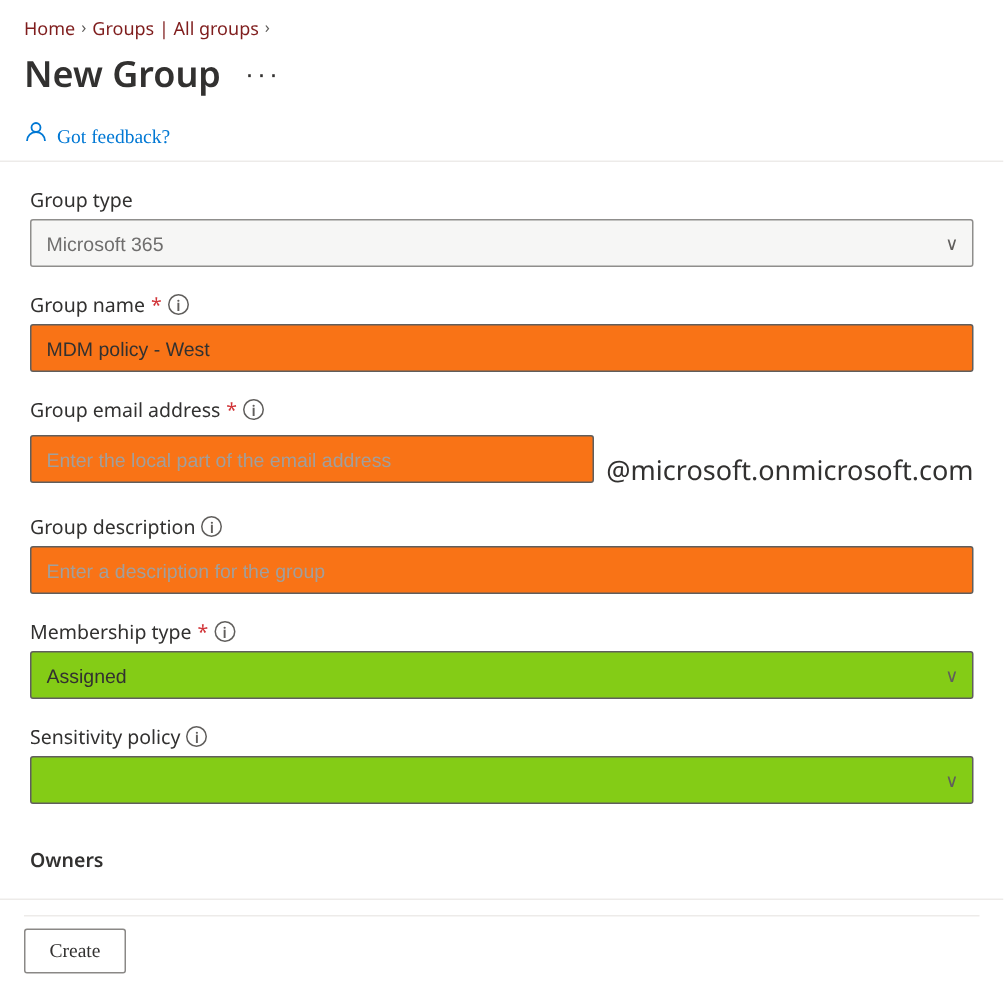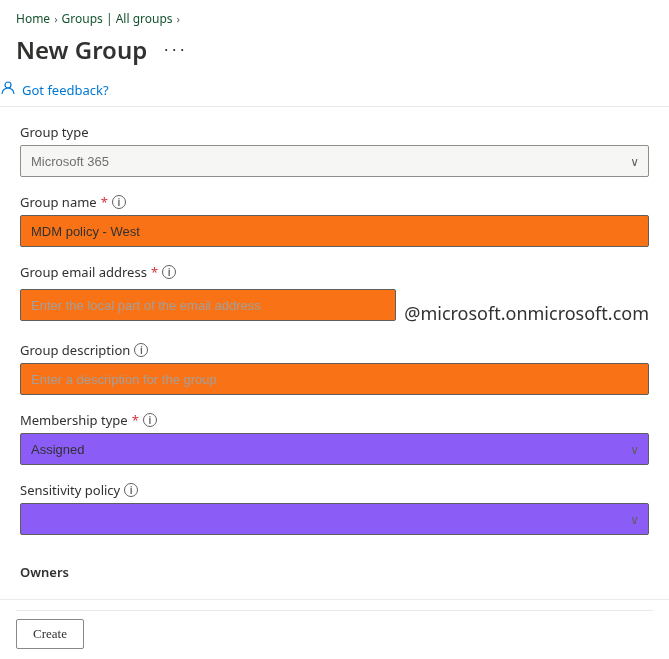--- a/index.html
+++ b/index.html
@@ -22,21 +22,21 @@
     .breadcrumb {
       display: flex;
       align-items: center;
       padding: 10px 16px 4px 16px;
       font-size: 12px;
       color: #0078d4;
       gap: 4px;
     }
 
     .breadcrumb-item {
-      color: #14532d;
+      color: #7f1d1d;
       cursor: pointer;
       text-decoration: none;
     }
 
     .breadcrumb-separator {
       color: #605e5c;
       font-size: 11px;
     }
 
     
@@ -63,24 +63,25 @@
       border-radius: 2px;
       letter-spacing: 2px;
       display: flex;
       align-items: center;
     }
 
     
     .feedback-bar {
       display: flex;
       align-items: center;
-      padding: 6px 0;
+      padding: 6px 16px;
       gap: 6px;
       border-bottom: 1px solid #edebe9;
       margin-bottom: 0;
+      font-family: Liberation Serif, serif;
     }
 
     .feedback-icon {
       color: #0078d4;
       font-size: 15px;
     }
 
     .feedback-link {
       color: #0078d4;
       font-size: 13px;
@@ -145,21 +146,21 @@
       width: 100%;
     }
 
     .form-select {
       width: 100%;
       border: 1px solid #605e5c;
       border-radius: 2px;
       padding: 6px 36px 6px 10px;
       font-size: 13px;
       color: #323130;
-      background: #8b5cf6;
+      background: #84cc16;
       outline: none;
       height: 32px;
       appearance: none;
       cursor: pointer;
     }
 
     .select-chevron {
       position: absolute;
       right: 10px;
       top: 50%;

